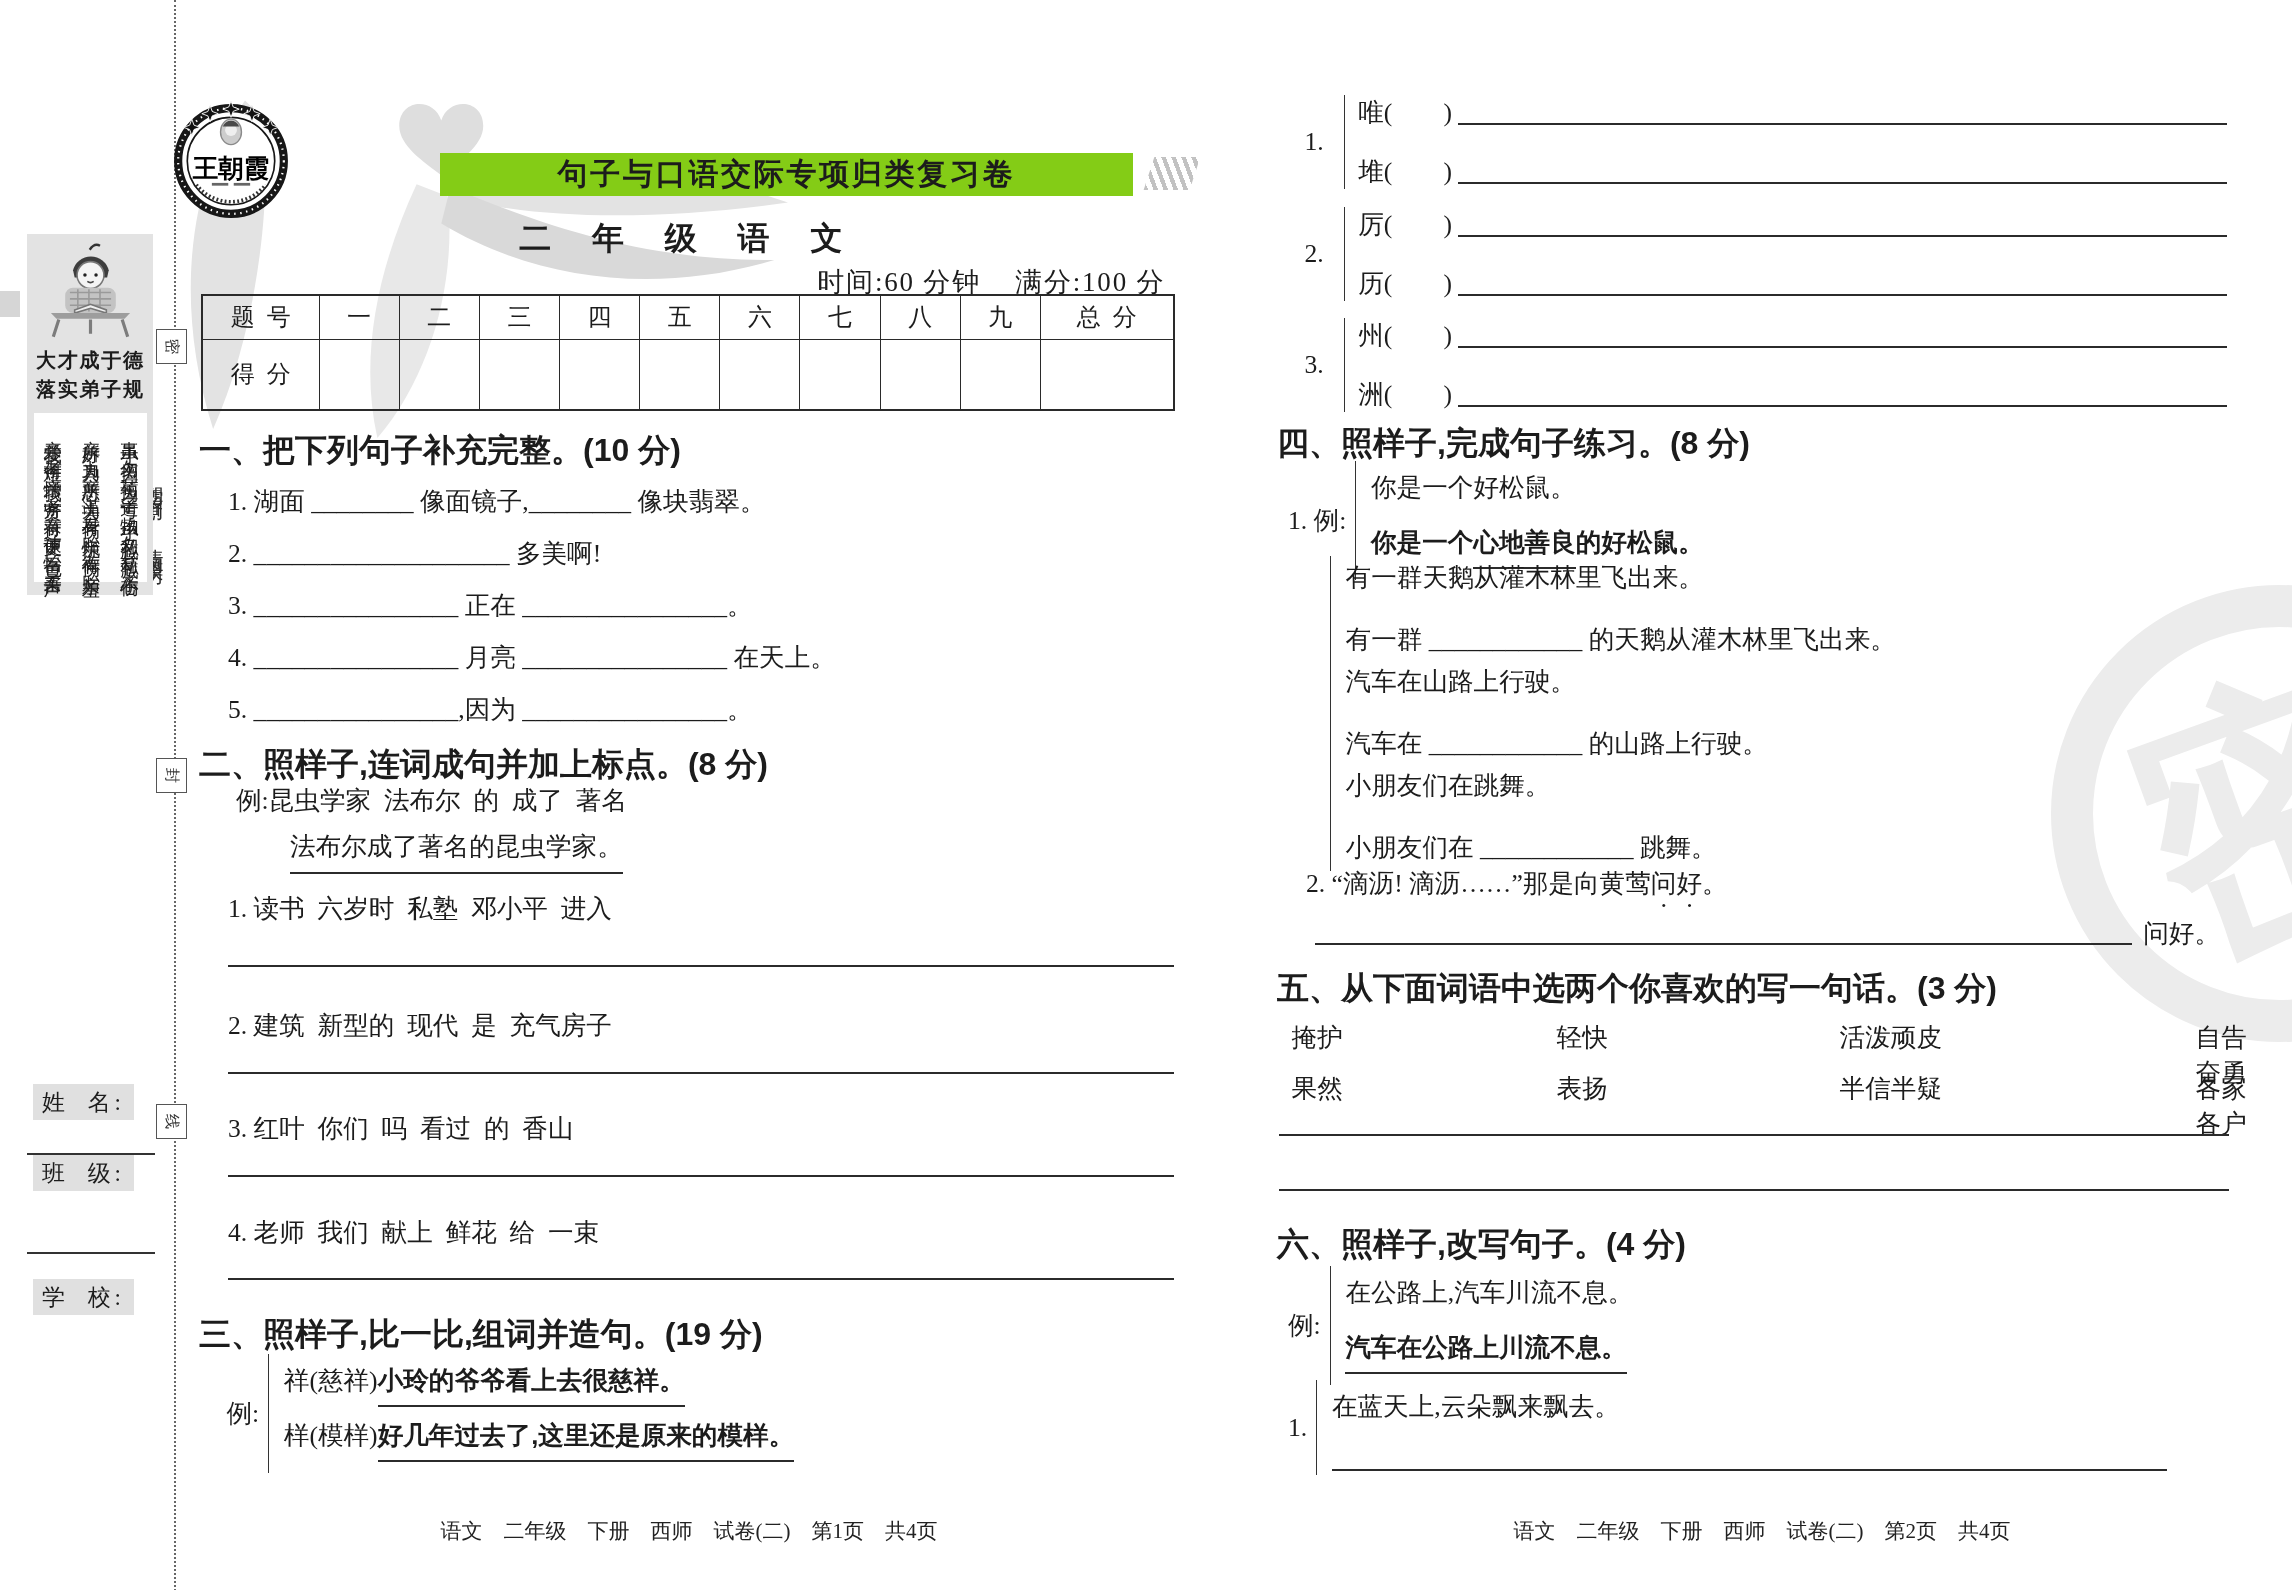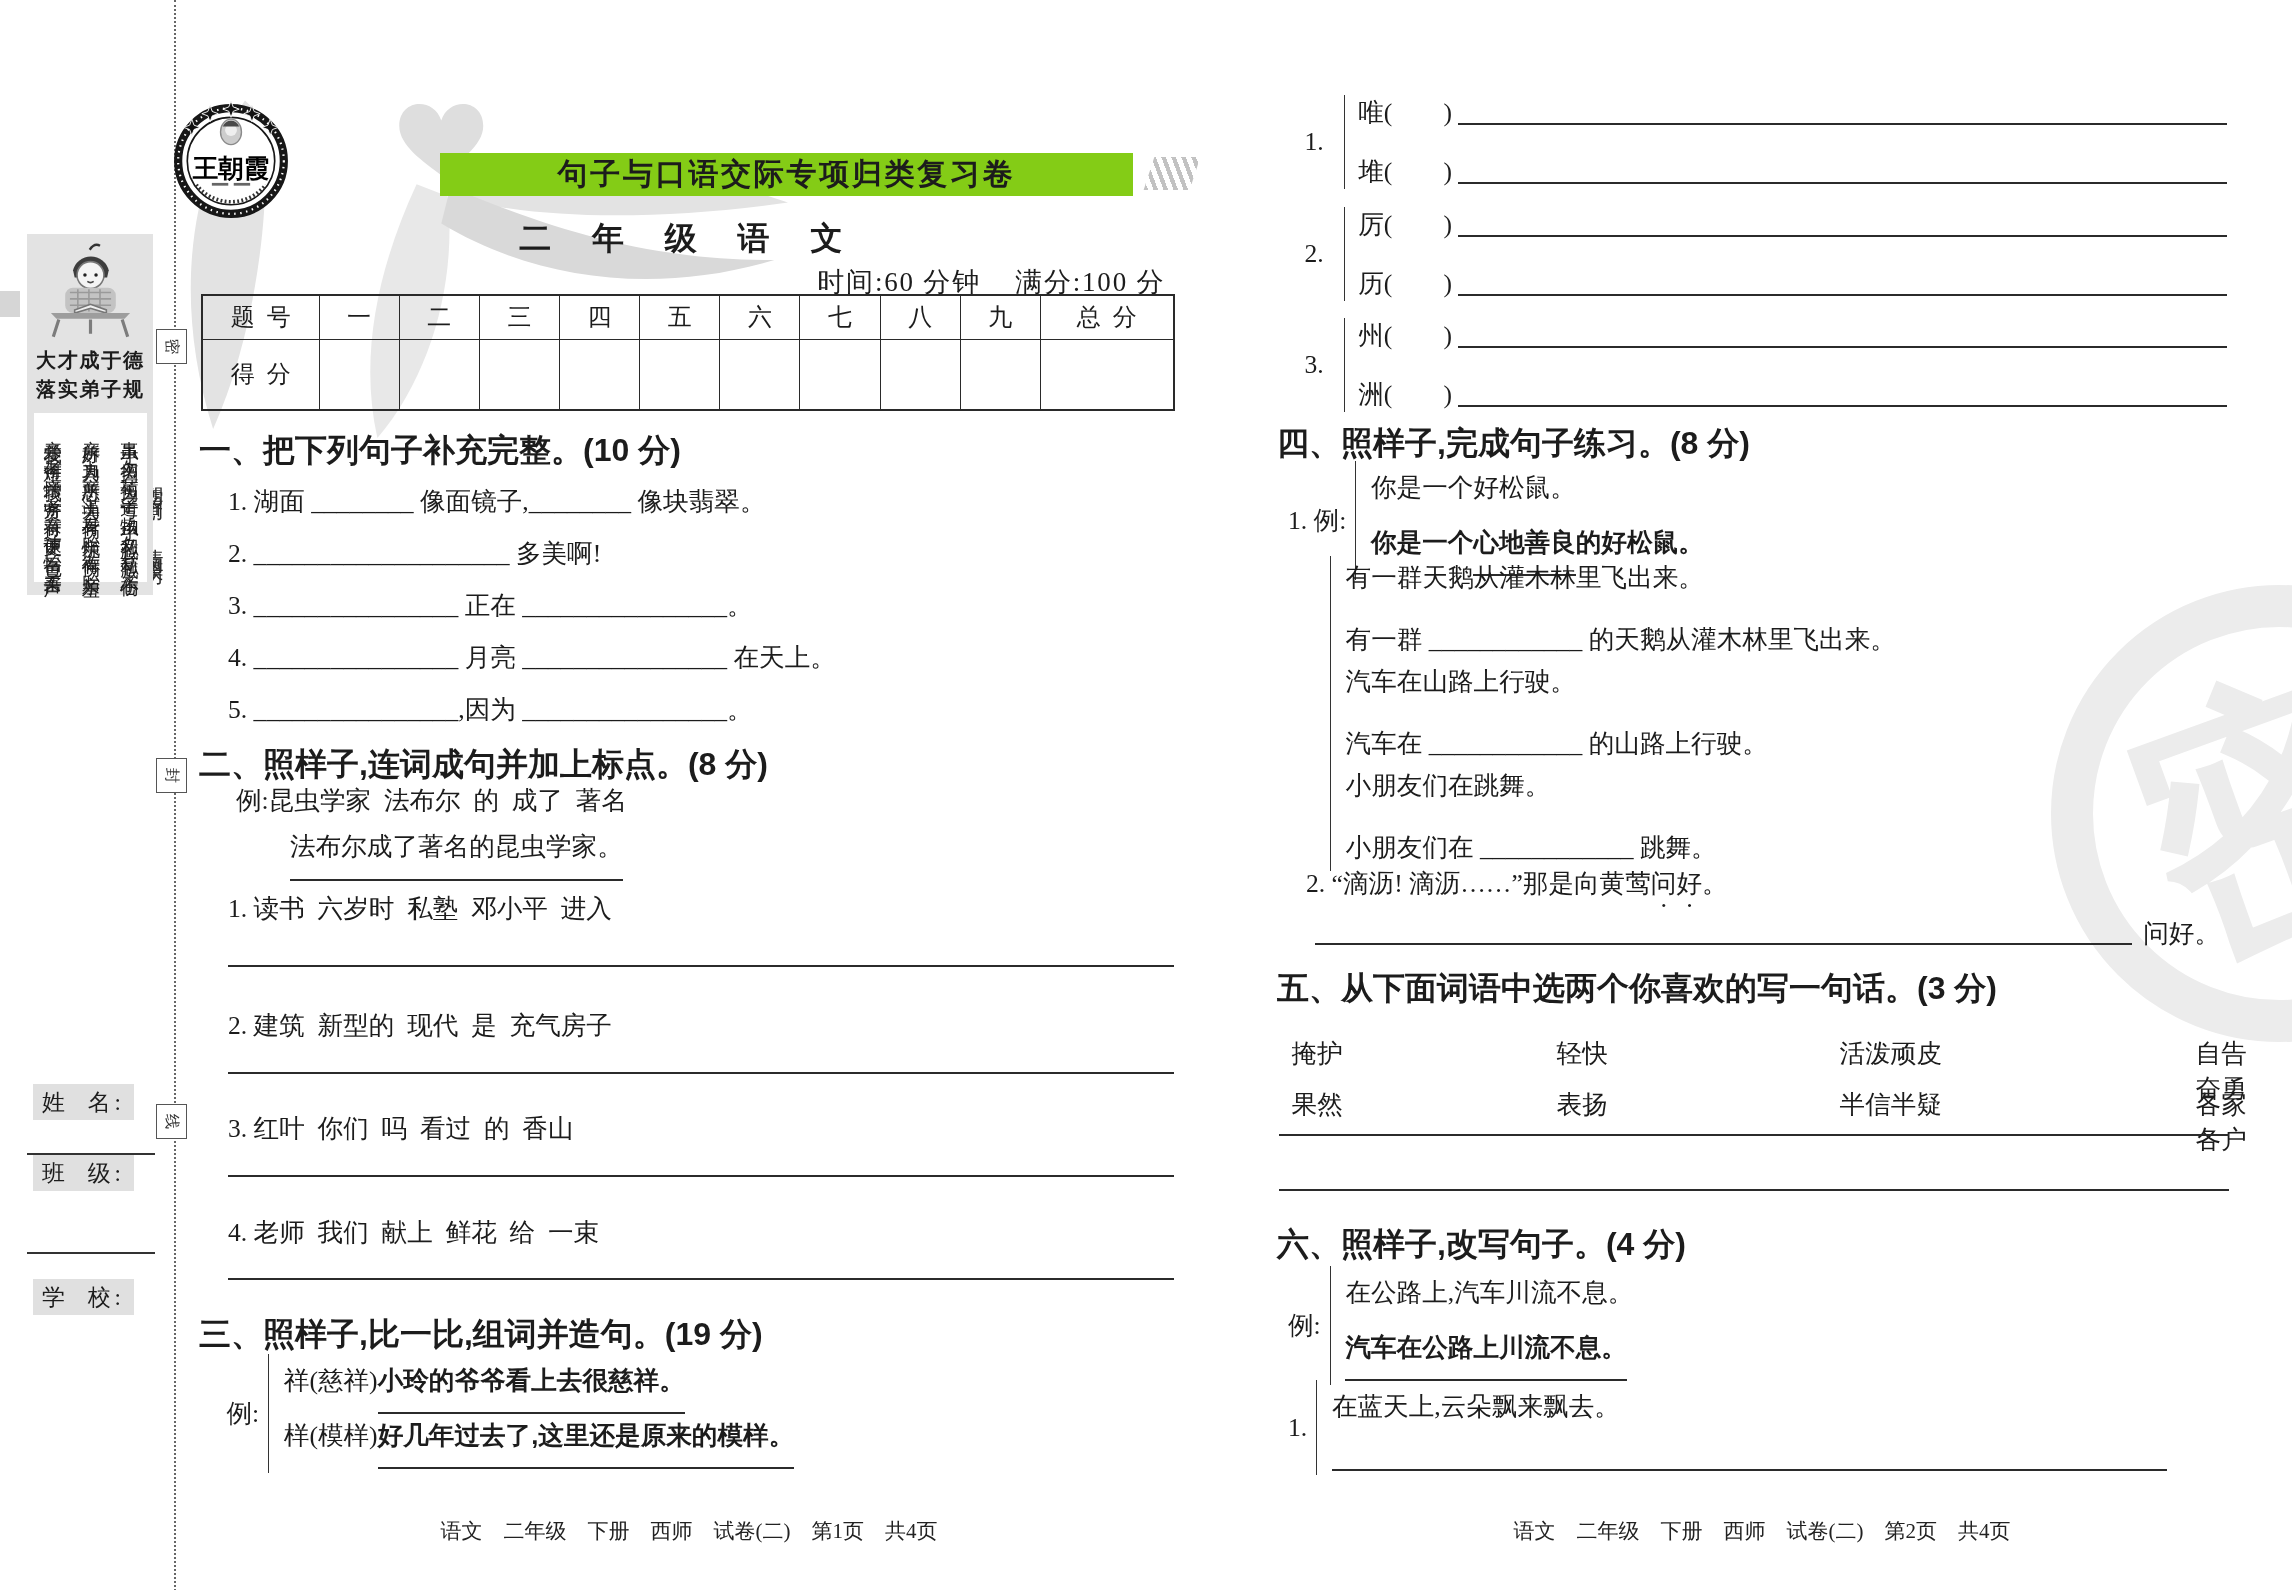--- a/index.html
+++ b/index.html
@@ -30,21 +30,21 @@
   .id-line { position:absolute; left:27.4px; width:128px; border-bottom:2.3px solid #333; }
   
   .page { position:absolute; top:0; height:1591px; z-index:2; }
   .p1 { left:199px; width:980px; }
   .p2 { left:1277px; width:970px; }
   .abs { position:absolute; }
   .pre { white-space:pre; }
   .h { font-family:"Liberation Sans", sans-serif; font-weight:bold; font-size:32px; }
   .body-t { font-size:25.6px; }
   .ans { font-family:"Liberation Sans", sans-serif; font-weight:bold; font-size:25.6px; }
-  .u { border-bottom:2.3px solid #2b2b2b; padding-bottom:18px; }
+  .u { border-bottom:2.3px solid #2b2b2b; padding-bottom:11px; }
   .blank-rule { border-bottom:2.3px solid #2b2b2b; }
   .footer { position:absolute; width:100%; text-align:center; font-size:21px; color:#222; }
   
   .deco-svg { position:absolute; left:-73px; top:73px; z-index:0; }
   .logo { position:absolute; left:-33px; top:90px; z-index:3; }
   .banner { position:absolute; left:241px; top:153px; width:693px; height:43px; background:#84cc16; z-index:1;
     display:flex; align-items:center; justify-content:center; }
   .banner span { font-family:"Liberation Sans",sans-serif; font-weight:bold; font-size:30px; letter-spacing:2.7px; }
   .chev { position:absolute; top:157px; width:25.6px; height:33px; z-index:1;
     background:repeating-linear-gradient(55deg,#c2c2c2 0 3.7px,#ffffff 3.7px 8.2px); transform:skewX(-18deg); }
@@ -60,21 +60,21 @@
   .exrow { display:flex; align-items:center; }
   .exlabel { font-size:25.6px; margin-right:9.1px; white-space:pre; }
   .exblock { border-left:1.8px solid #333; padding-left:14.6px; }
   .exline { margin:9.1px 0 20px; }
   .barblock { border-left:1.8px solid #333; padding-left:12.8px; flex:1; }
   
   .pair-num { font-size:25.6px; width:40px; align-self:center; }
   .pair-row { display:flex; align-items:flex-end; margin-bottom:24px; }
   .pair-row .blank-rule { flex:1; margin:0 0 5.5px 5.5px; }
   .words-grid { position:absolute; left:14.6px; display:grid; grid-template-columns:265px 283px 356px 1fr;
-    font-size:25.6px;margin-top:16px; }
+    font-size:25.6px; }
   .emph { -webkit-text-emphasis:filled dot; text-emphasis:filled dot;
     -webkit-text-emphasis-position:under right; text-emphasis-position:under right; }
   
   .watermark { position:absolute; left:2051px; top:585px; width:457px; height:457px; z-index:1; }
   .wm-ring { position:absolute; inset:0; border:42px solid #ececec; border-radius:50%; }
   .wm-char { position:absolute; inset:0; display:flex; align-items:center; justify-content:center;
     font-family:"Liberation Sans",sans-serif; font-weight:bold; font-size:274px; color:#ececec;
     transform:rotate(-20deg); }
 </style>
 </head>

